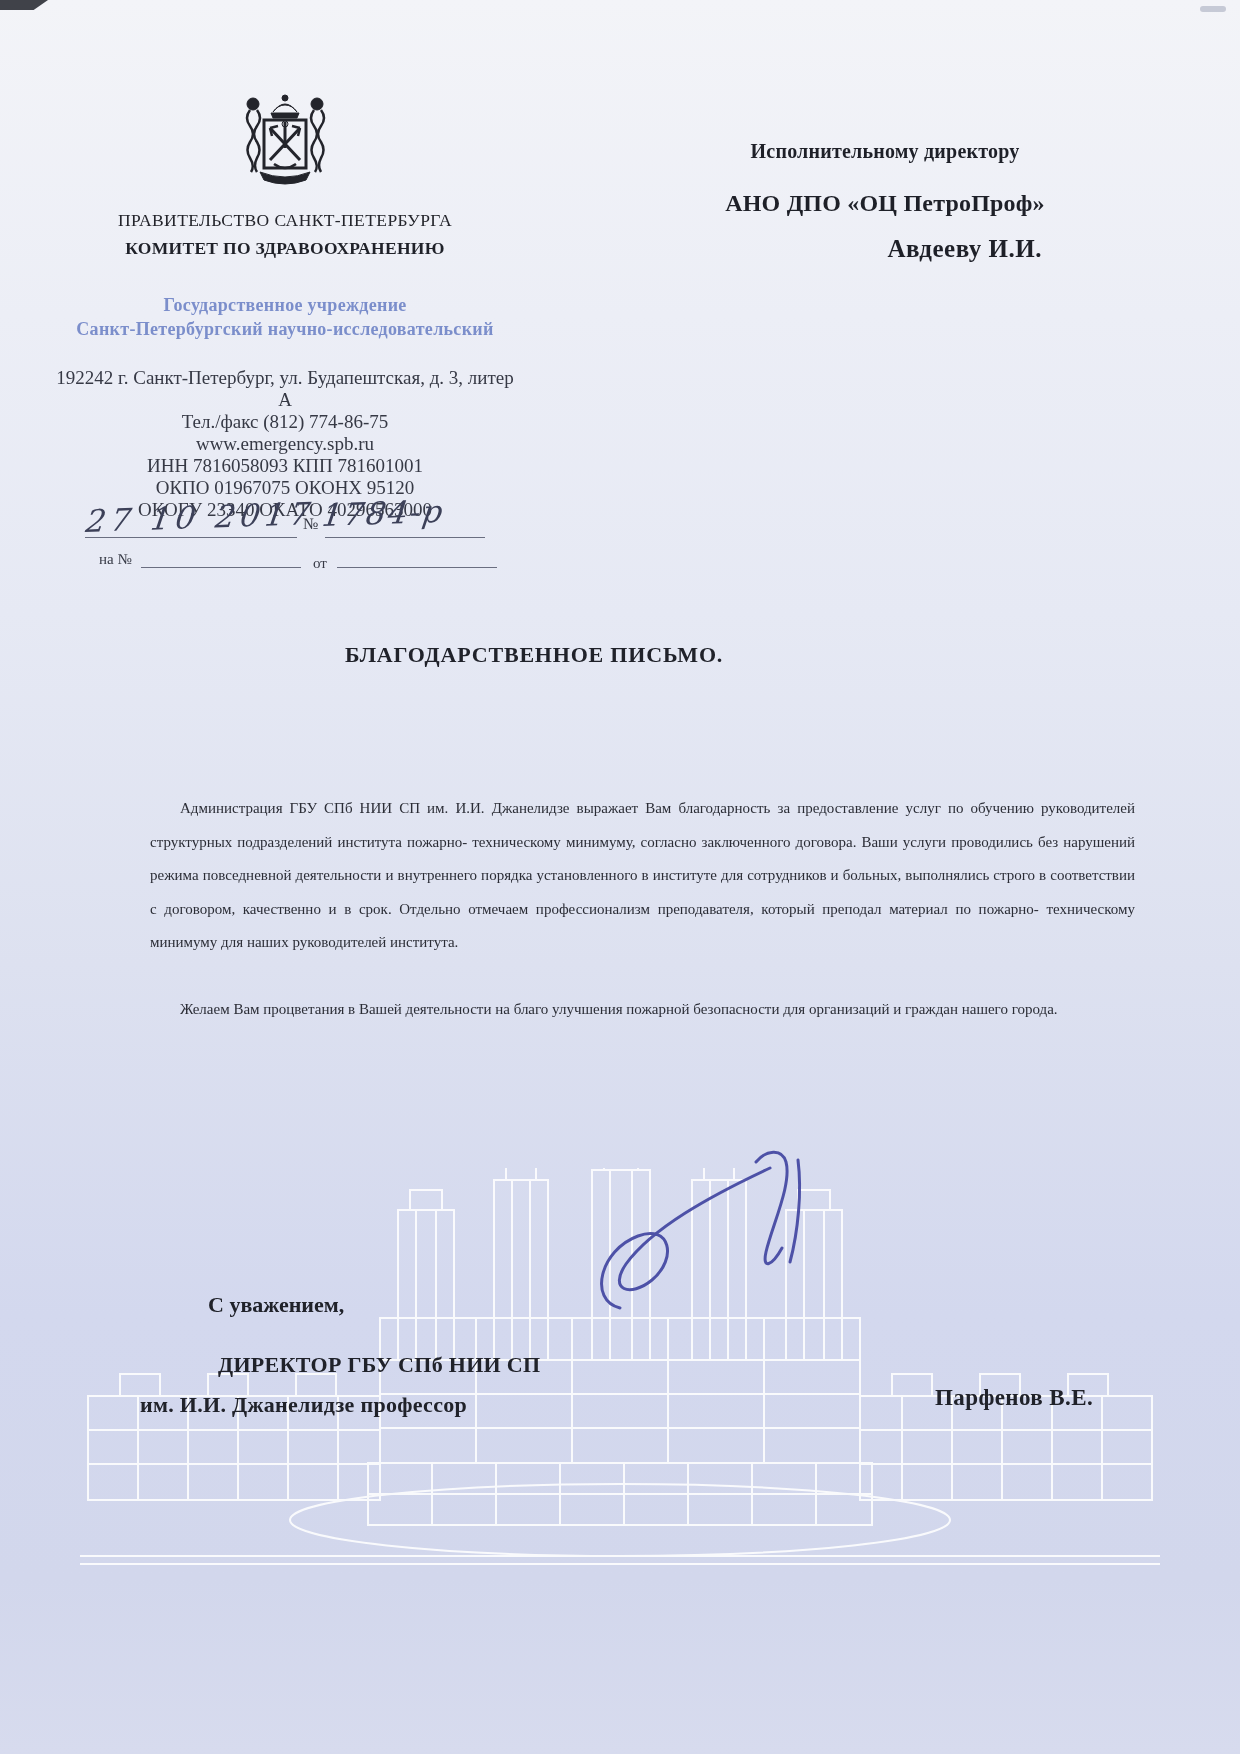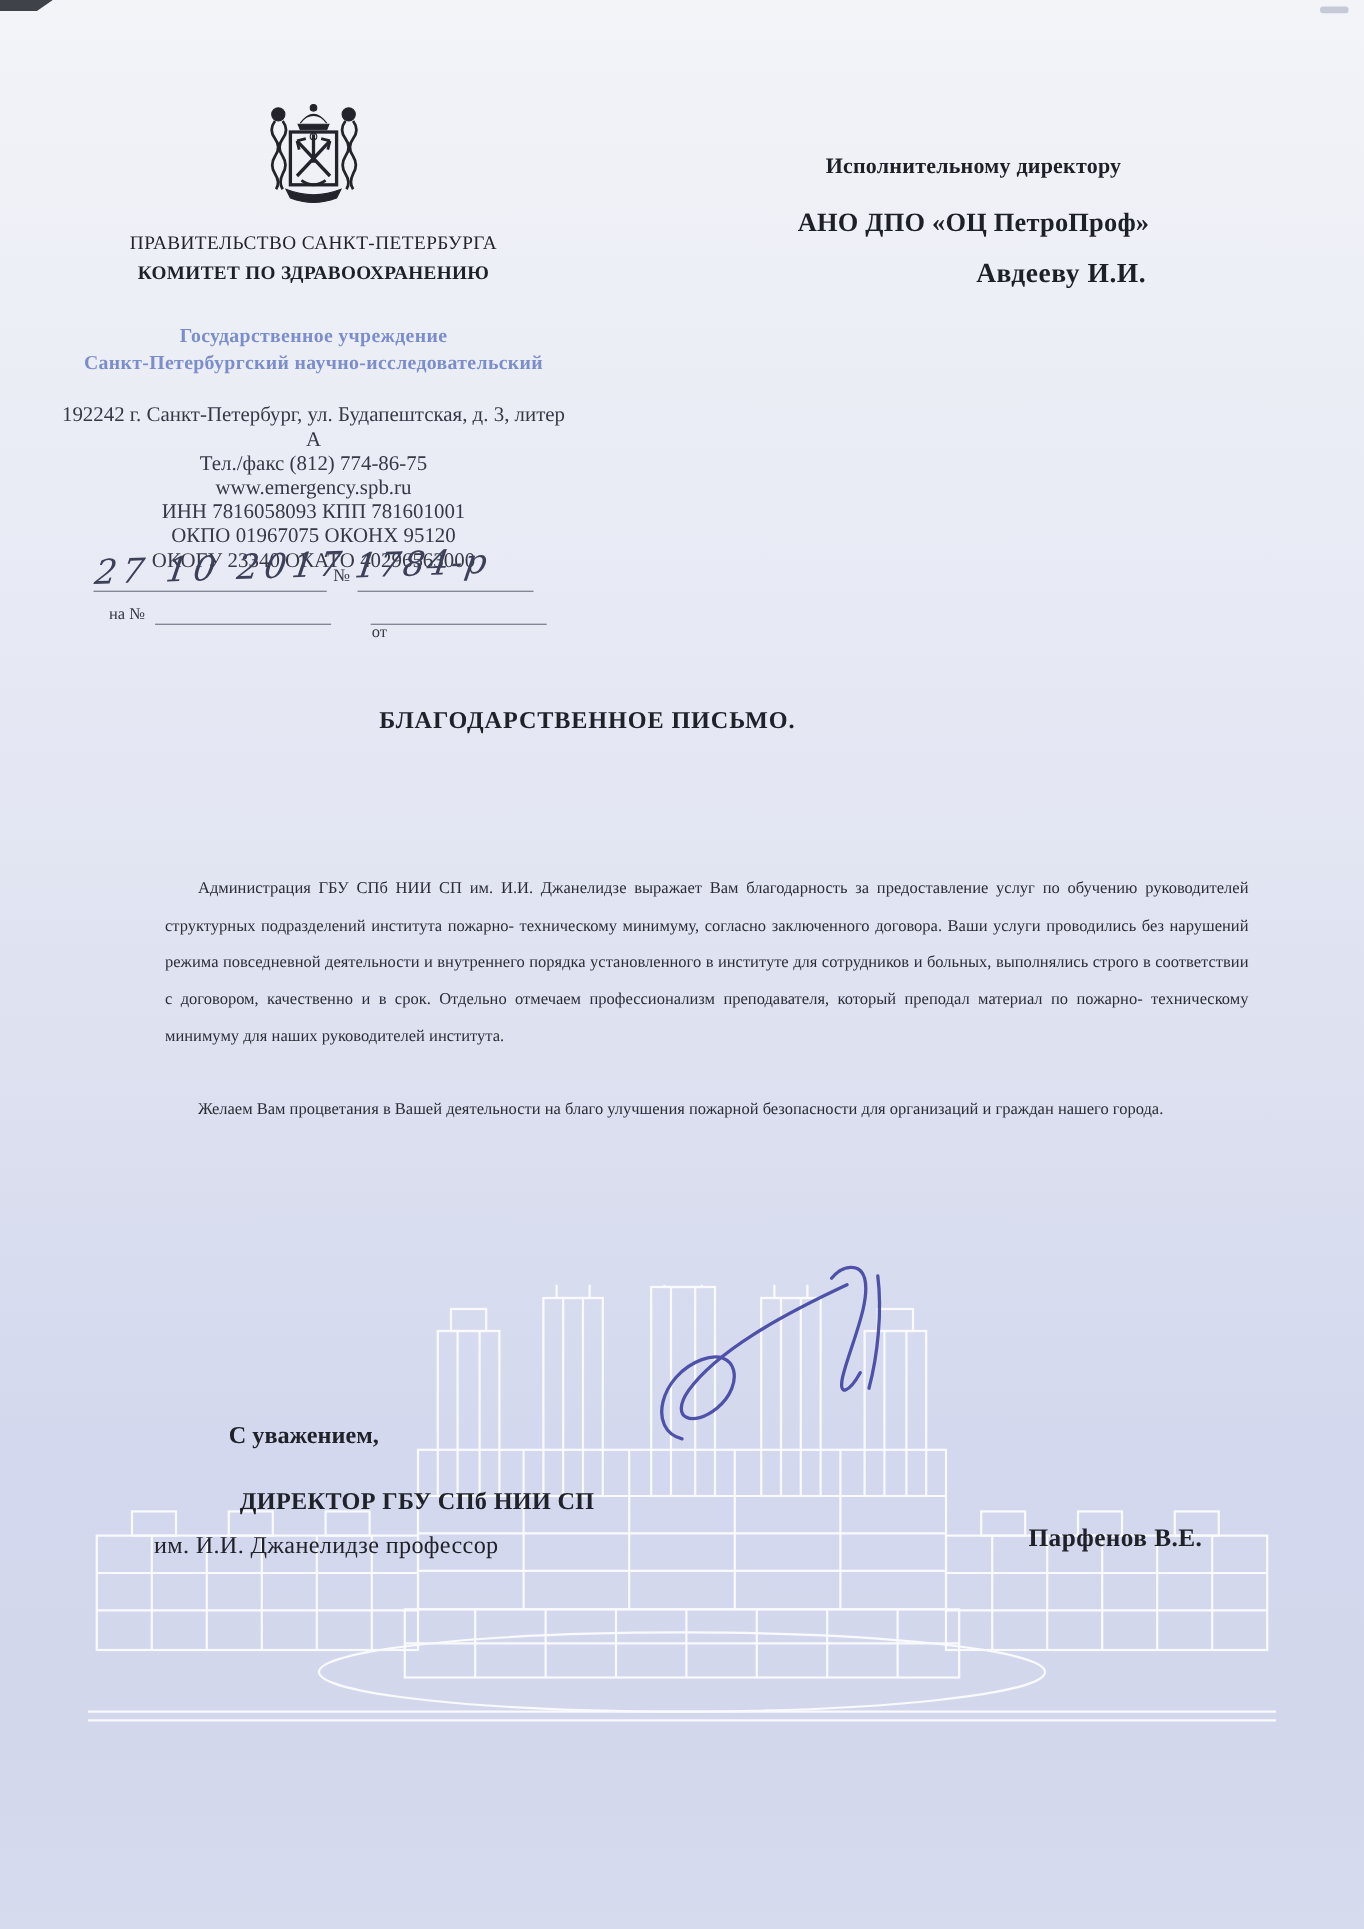--- a/index.html
+++ b/index.html
@@ -37,42 +37,42 @@
   .hand{font-family:"DejaVu Serif",serif;font-style:italic;color:#3c4058;
         transform:skewX(-10deg) rotate(-2deg);display:inline-block;}
   .hand-date{position:absolute;left:2px;top:-6px;font-size:31px;letter-spacing:5px;}
   .hand-num{position:absolute;left:238px;top:-10px;font-size:31px;letter-spacing:2px;}
   .ref-underline1{position:absolute;left:0px;top:32px;width:212px;border-bottom:1.5px solid #6a6e80;}
   .ref-no-sign{position:absolute;left:218px;top:10px;font-size:16px;}
   .ref-underline2{position:absolute;left:240px;top:32px;width:160px;border-bottom:1.5px solid #6a6e80;}
   .ref-row2{position:relative;height:26px;margin-top:2px;}
   .ref-na{position:absolute;left:14px;top:0;}
   .ref-underline3{position:absolute;left:56px;top:16px;width:160px;border-bottom:1.5px solid #6a6e80;}
-  .ref-ot{position:absolute;left:228px;top:16px;margin-left:25px;}
+  .ref-ot{position:absolute;left:228px;top:4px;}
   .ref-underline4{position:absolute;left:252px;top:16px;width:160px;border-bottom:1.5px solid #6a6e80;}
 
   
   .recipient{position:absolute;left:720px;top:112px;width:330px;text-align:center;color:#1e2028;margin-top:28px;}
   .recipient-line1{font-size:20px;font-weight:bold;letter-spacing:.2px;}
   .recipient-line2{font-size:24px;font-weight:bold;margin-top:27px;letter-spacing:.2px;}
   .recipient-line3{font-size:25px;font-weight:bold;margin-top:18px;text-align:right;padding-right:8px;letter-spacing:.5px;}
 
   
   .letter-title{position:absolute;left:0;top:642px;width:1068px;text-align:center;
     font-size:22px;font-weight:bold;letter-spacing:.8px;color:#20222a;}
 
   
   .body-text{position:absolute;left:150px;top:792px;width:985px;
     font-size:15px;line-height:33.5px;text-align:justify;color:#2b2d36;}
   .body-text p{margin:0 0 33px 0;text-indent:30px;}
 
   
   .sig-salutation{position:absolute;left:208px;top:1292px;font-size:22px;font-weight:bold;color:#20222a;}
   .sig-title1{position:absolute;left:218px;top:1352px;font-size:22px;font-weight:bold;color:#20222a;letter-spacing:.3px;}
-  .sig-title2{position:absolute;left:140px;top:1392px;font-size:22px;font-weight:normal;color:#20222a;letter-spacing:.3px;}
+  .sig-title2{position:absolute;left:140px;top:1392px;font-size:22px;font-weight:bold;color:#20222a;letter-spacing:.3px;}
   .sig-name{position:absolute;left:935px;top:1385px;font-size:23px;font-weight:bold;color:#20222a;letter-spacing:.4px;}
   .signature-svg{position:absolute;left:560px;top:1140px;}
 </style>
 </head>
 <body>
 
 <div class="page">
 
   <div class="scan-corner"></div>
   <div class="scan-dot"></div>

